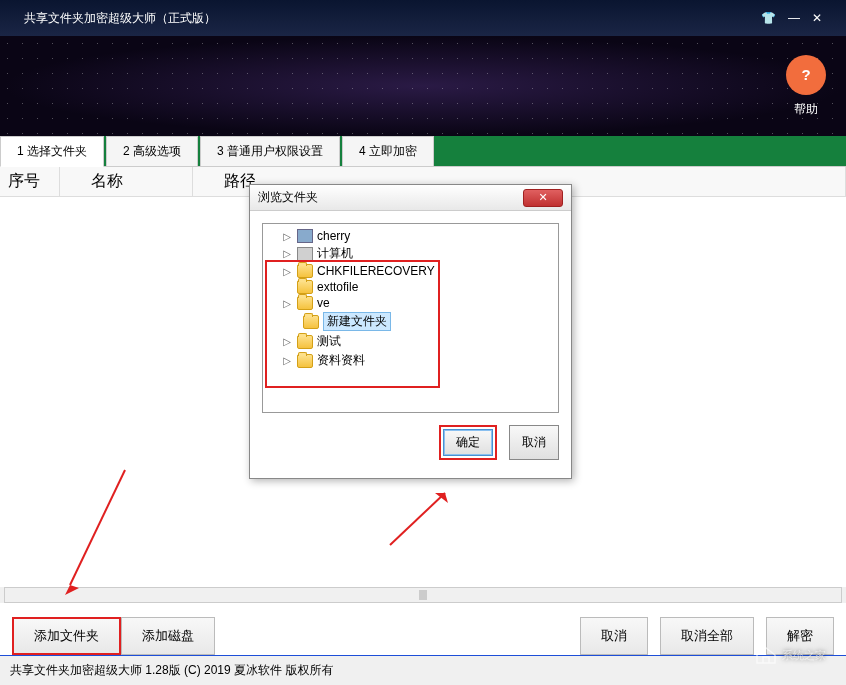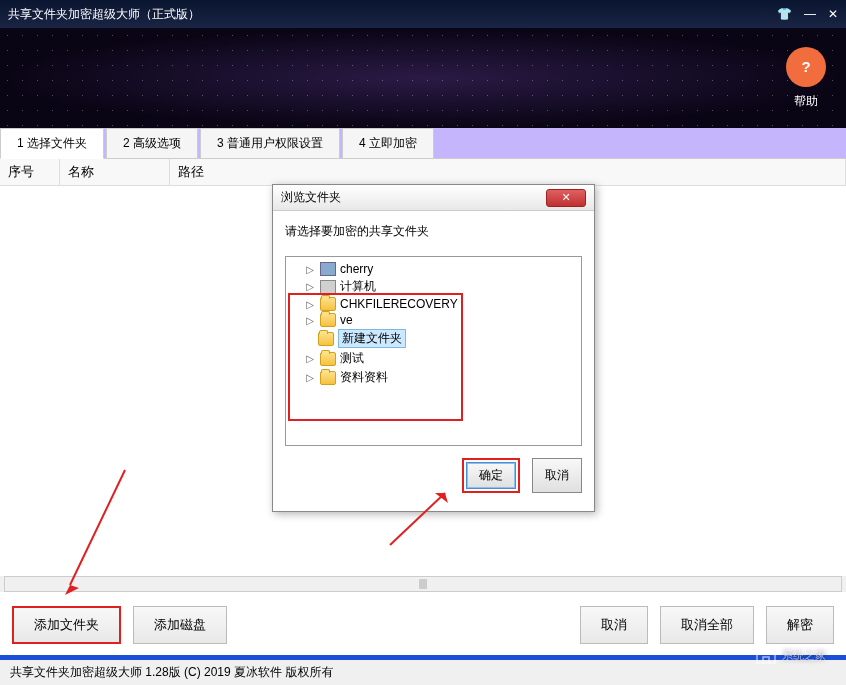--- a/index.html
+++ b/index.html
@@ -1,69 +1,69 @@
 <!DOCTYPE html>
 <html><head>
 <meta charset="utf-8">
 <style>
 * { margin: 0; padding: 0; box-sizing: border-box; font-family: "Microsoft YaHei", sans-serif; }
 body { width: 846px; height: 685px; position: relative; background: #f0f0f0; overflow: hidden; }
 
-.title-bar { height: 28px; background: linear-gradient(180deg, #0a1530, #1a2545); color: #fff; display: flex; align-items: center; padding: 0 8px; font-size: 12px; }
+.title-bar { height: 36px; background: linear-gradient(180deg, #0a1530, #1a2545); color: #fff; display: flex; align-items: center; padding: 0 24px; font-size: 12px; }
 .title-bar .controls { margin-left: auto; display: flex; gap: 12px; }
 .title-bar .controls span { cursor: pointer; }
 
 .header { height: 100px; background: radial-gradient(ellipse at center, #2a1a45 0%, #0a0515 70%), #0a0515; position: relative; display: flex; align-items: center; padding: 0 20px; }
 .header::before { content: ''; position: absolute; inset: 0; background-image: radial-gradient(white 0.5px, transparent 0.5px); background-size: 15px 15px; opacity: 0.3; }
 .header-btn { display: flex; flex-direction: column; align-items: center; color: #fff; font-size: 12px; z-index: 1; position: relative; }
 .header-btn .icon-circle { width: 40px; height: 40px; border-radius: 50%; display: flex; align-items: center; justify-content: center; margin-bottom: 6px; }
 .header-btn.settings .icon-circle { background: #4a90e2; }
 .header-btn.help .icon-circle { background: #f26d3d; }
 .header-btn.help { margin-left: auto; }
 
-.tabs { display: flex; background: #c4b5fd; border-bottom: 1px solid #ccc; }
+.tabs { display: flex; background: #15803d; border-bottom: 1px solid #ccc; }
 .tab { padding: 6px 16px; font-size: 12px; border: 1px solid #ccc; border-bottom: none; background: #f5f5f5; margin-right: 2px; cursor: pointer; }
 .tab.active { background: #fff; border-bottom: 1px solid #fff; margin-bottom: -1px; }
 
-.table-header { display: flex; background: #f8f8f8; border-bottom: 1px solid #ddd; font-size: 13px; }
+.table-header { display: flex; background: #f8f8f8; border-bottom: 1px solid #ddd; font-size: 16px; gap: 23px; }
 .table-header .col { padding: 4px 8px; border-right: 1px solid #ddd; }
 .col-seq { width: 60px; }
 .col-name { width: 110px; }
 .col-path { flex: 1; }
 .col-status { width: 100px; }
 
 .table-body { background: #fff; height: 390px; position: relative; }
 
 .scrollbar { height: 16px; background: #f0f0f0; border: 1px solid #ccc; position: relative; margin: 0 4px; }
 .scrollbar .thumb { position: absolute; left: 50%; top: 2px; transform: translateX(-50%); width: 8px; height: 10px; background: #ccc; }
 
-.bottom-buttons { display: flex; gap: 12px; padding: 14px 12px; background: #fff; }
+.bottom-buttons { display: flex; padding: 14px 12px; background: #fff; }
 .btn { padding: 8px 20px; font-size: 13px; background: linear-gradient(180deg, #f8f8f8, #e8e8e8); border: 1px solid #bbb; cursor: pointer; }
 .btn-group-right { margin-left: auto; display: flex; gap: 12px; }
 
 .highlight-red { border: 2px solid #e02020 !important; }
 
-.status-bar { padding: 6px 10px; font-size: 12px; border-top: 5px solid #1d4ed8; background: #f0f0f0; position: absolute; bottom: 0; left: 0; right: 0; height: 30px; display: flex; align-items: center; }
+.status-bar { padding: 6px 10px; font-size: 12px; border-top: 1px solid #1d4ed8; background: #f0f0f0; position: absolute; bottom: 0; left: 0; right: 0; height: 30px; display: flex; align-items: center; }
 
 .watermark { position: absolute; bottom: 20px; right: 20px; color: rgba(255,255,255,0.6); font-size: 11px; display: flex; align-items: center; gap: 4px; text-shadow: 0 0 4px rgba(0,0,0,0.5); }
 
 
-.dialog { position: absolute; left: 272px; top: 184px; width: 323px; background: #fff; border: 1px solid #888; box-shadow: 2px 2px 8px rgba(0,0,0,0.3); }
+.dialog { position: absolute; left: 249px; top: 184px; width: 323px; background: #fff; border: 1px solid #888; box-shadow: 2px 2px 8px rgba(0,0,0,0.3); }
 .dialog-title { height: 26px; background: linear-gradient(180deg, #fff, #e8e8e8); border-bottom: 1px solid #ccc; display: flex; align-items: center; padding: 0 8px; font-size: 12px; }
 .dialog-close { margin-left: auto; width: 40px; height: 18px; background: linear-gradient(180deg, #e06060, #c03030); border: 1px solid #a02020; border-radius: 3px; color: #fff; display: flex; align-items: center; justify-content: center; font-size: 11px; cursor: pointer; }
 .dialog-body { padding: 12px; }
 .dialog-prompt { font-size: 12px; margin-bottom: 16px; }
 .tree-box { border: 1px solid #999; height: 190px; overflow: auto; background: #fff; padding: 4px; position: relative; }
 .tree-highlight { position: absolute; border: 2px solid #e02020; left: 2px; top: 36px; width: 175px; height: 128px; pointer-events: none; }
 .tree-item { display: flex; align-items: center; font-size: 12px; font-family: "SimSun", monospace; padding: 1px 0; cursor: pointer; }
 .tree-item .expander { width: 12px; text-align: center; color: #666; font-size: 10px; }
 .tree-item .folder-icon { width: 16px; height: 14px; background: linear-gradient(180deg, #fde08a, #f5c23e); border: 1px solid #d4a017; border-radius: 2px; margin: 0 4px; position: relative; }
 .tree-item .folder-icon::before { content: ''; position: absolute; top: -3px; left: 0; width: 7px; height: 3px; background: #fde08a; border: 1px solid #d4a017; border-bottom: none; border-radius: 2px 2px 0 0; }
 .tree-item.indent-1 { padding-left: 14px; }
-.tree-item.indent-2 { padding-left: 12px; }
+.tree-item.indent-2 { padding-left: 20px; }
 .tree-item.selected .label { background: #cce8ff; border: 1px solid #7ab8e8; padding: 0 3px; }
 .tree-item.selected { background: transparent; }
 .tree-item .computer-icon { width: 16px; height: 14px; background: #d0d0d0; border: 1px solid #888; margin: 0 4px; }
 .tree-item .user-icon { width: 16px; height: 14px; background: #88aacc; border: 1px solid #668; margin: 0 4px; }
 
 .dialog-buttons { display: flex; justify-content: flex-end; gap: 12px; padding: 12px 0 6px; }
 .dlg-btn { padding: 4px 12px; font-size: 12px; background: linear-gradient(180deg, #f8f8f8, #e0e0e0); border: 1px solid #888; cursor: pointer; }
 .dlg-btn.primary { border: 1px solid #4a90d0; box-shadow: 0 0 0 1px #8ac0f0 inset; }
 .dlg-btn-highlight { border: 2px solid #e02020; padding: 2px; display: inline-block; }
 
@@ -137,38 +137,42 @@
     </svg>
   <span>系统之家</span>
 </div>
 
 <div class="dialog">
   <div class="dialog-title">
     <span>浏览文件夹</span>
     <div class="dialog-close">✕</div>
   </div>
   <div class="dialog-body">
-    <div class="dialog-prompt">请选择要加密的共享文件夹</div>
     <div class="tree-box">
       <div class="tree-highlight"></div>
       <div id="tree-container">
           <div class="tree-item indent-1">
             <span class="expander">▷</span>
             <span class="user-icon"></span>
             <span class="label">cherry</span>
           </div>
           <div class="tree-item indent-1">
             <span class="expander">▷</span>
             <span class="computer-icon"></span>
             <span class="label">计算机</span>
           </div>
           <div class="tree-item indent-1">
             <span class="expander">▷</span>
             <span class="folder-icon"></span>
             <span class="label">CHKFILERECOVERY</span>
+          </div>
+          <div class="tree-item indent-1">
+            <span class="expander"></span>
+            <span class="folder-icon"></span>
+            <span class="label">exttofile</span>
           </div>
           <div class="tree-item indent-1">
             <span class="expander">▷</span>
             <span class="folder-icon"></span>
             <span class="label">ve</span>
           </div>
           <div class="tree-item indent-2 selected">
             <span class="expander"></span>
             <span class="folder-icon"></span>
             <span class="label">新建文件夹</span>

